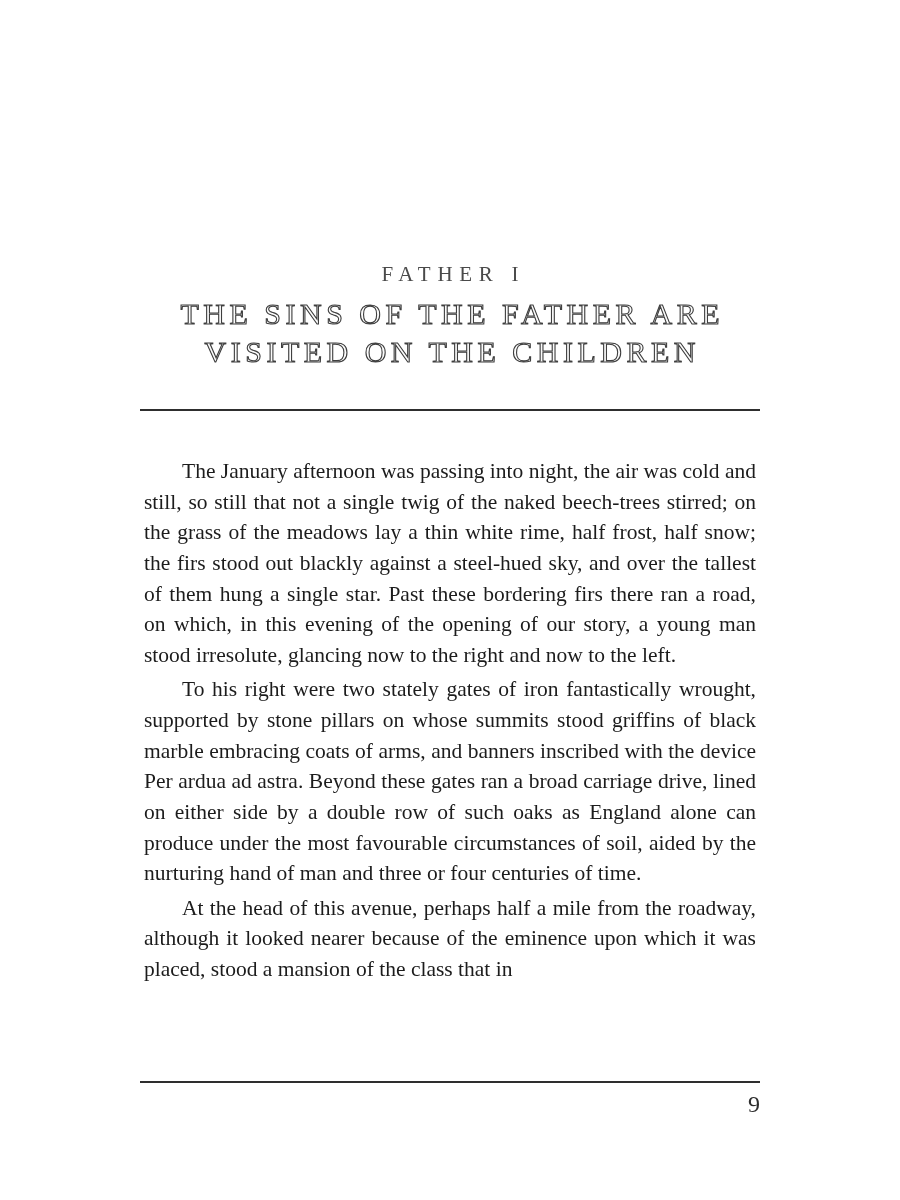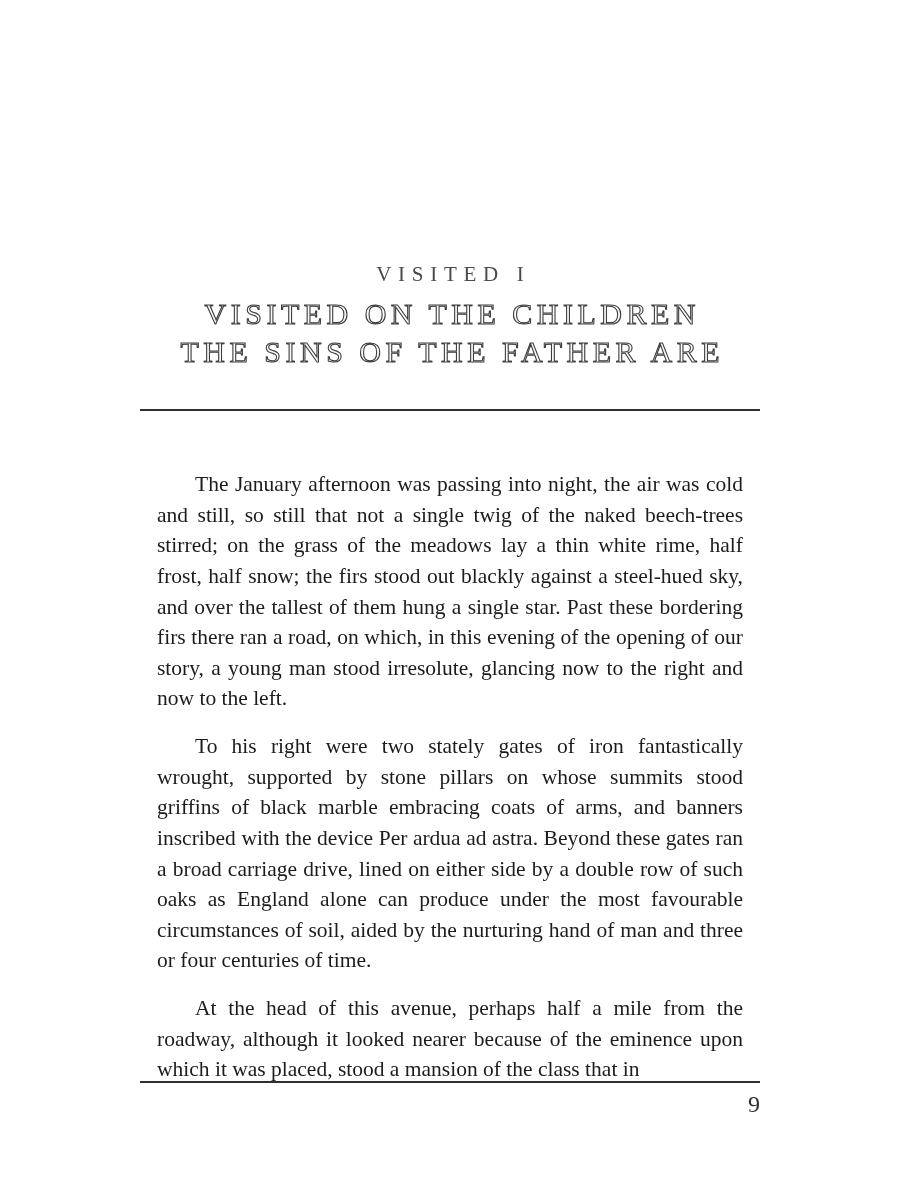--- a/index.html
+++ b/index.html
@@ -50,21 +50,21 @@
     position: absolute;
     top: 452px;
     left: 140px;
     width: 620px;
     font-size: 21.5px;
     line-height: 1.425;
     text-align: justify;
     color: #1c1c1c;
   }
   .body-text p {
-    margin: 17px;
+    margin: 4px;
     padding: 0;
     text-indent: 38px;
   }
   .italic {
   }
   .rule-bottom {
     position: absolute;
     top: 1081px;
     left: 140px;
     width: 620px;
@@ -79,24 +79,24 @@
     font-size: 24px;
     color: #2e2e2e;
   }
 </style>
 </head>
 <body>
 
 <div class="page">
 
   <div class="heading-block">
-    <div class="chapter-label">VISITED I</div>
+    <div class="chapter-label">FATHER I</div>
     <div class="chapter-title">
+      <div>THE SINS OF THE FATHER ARE</div>
       <div>VISITED ON THE CHILDREN</div>
-      <div>THE SINS OF THE FATHER ARE</div>
     </div>
   </div>
 
   <div class="rule-top"></div>
 
   <div class="body-text">
       <p><span>The January afternoon was passing into night, the air was cold and still, so still that not a single twig of the naked beech-trees stirred; on the grass of the meadows lay a thin white rime, half frost, half snow; the firs stood out blackly against a steel-hued sky, and over the tallest of them hung a single star. Past these bordering firs there ran a road, on which, in this evening of the opening of our story, a young man stood irresolute, glancing now to the right and now to the left.</span></p>
       <p><span>To his right were two stately gates of iron fantastically wrought, supported by stone pillars on whose summits stood griffins of black marble embracing coats of arms, and banners inscribed with the device </span><span class="italic">Per ardua ad astra</span><span>. Beyond these gates ran a broad carriage drive, lined on either side by a double row of such oaks as England alone can produce under the most favourable circumstances of soil, aided by the nurturing hand of man and three or four centuries of time.</span></p>
       <p><span>At the head of this avenue, perhaps half a mile from the roadway, although it looked nearer because of the eminence upon which it was placed, stood a mansion of the class that in</span></p>
     </div>

